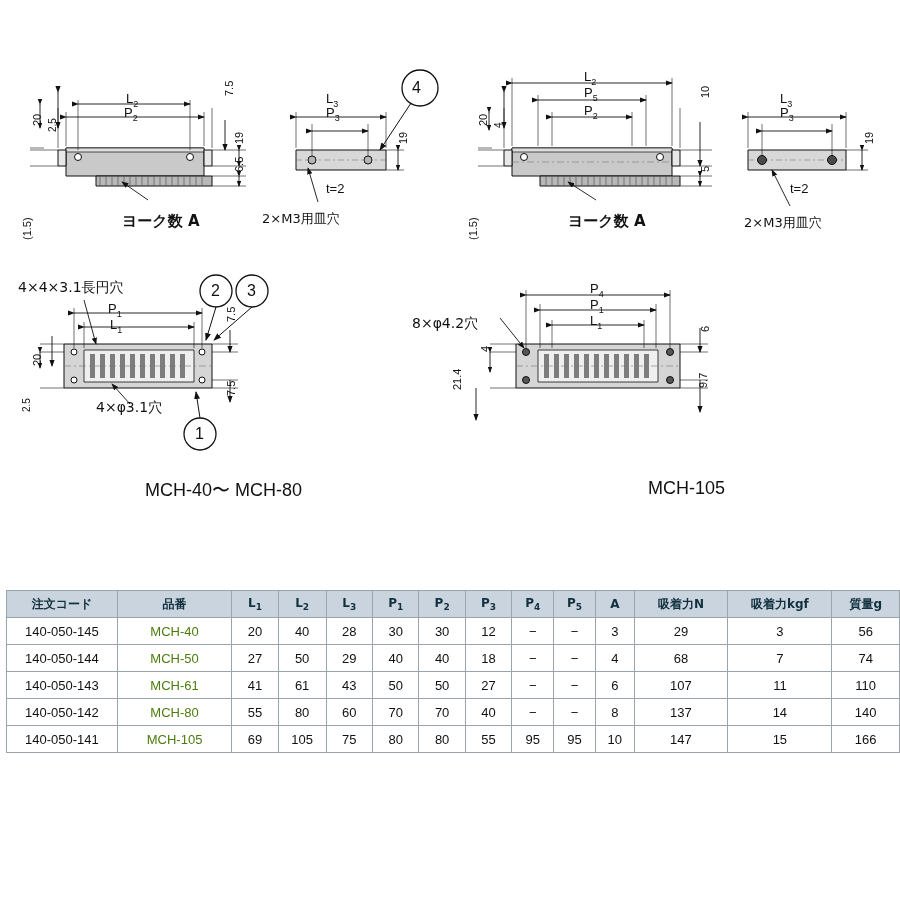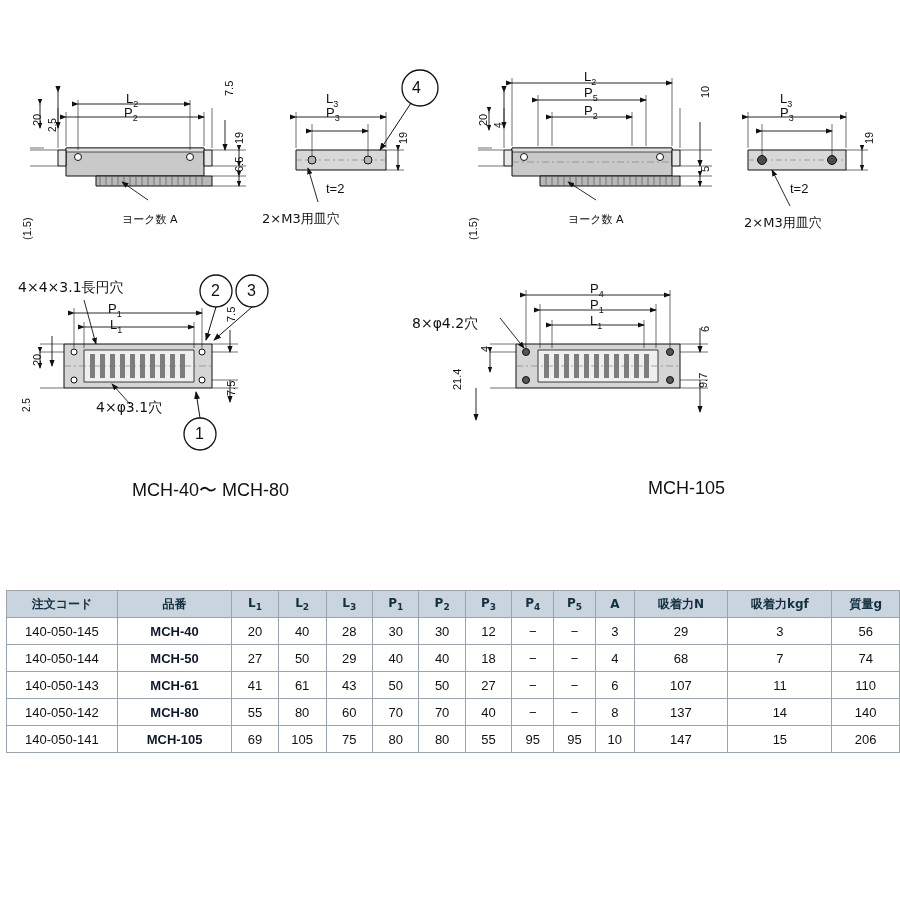--- a/index.html
+++ b/index.html
@@ -22,21 +22,21 @@
   }
   .lbl {
     position: absolute;
     font-size: 13px;
     color: #111;
     white-space: nowrap;
     line-height: 1;
   }
   .lbl.sm { font-size: 11px; }
   .lbl.xs { font-size: 10px; }
-  .lbl.jp { font-family: "DejaVu Sans", sans-serif; font-weight: normal; font-size: 11px; }
+  .lbl.jp { font-family: "DejaVu Sans", sans-serif; font-weight: bold; font-size: 15px; }
   .lbl.jp2 { font-family: "DejaVu Sans", sans-serif; font-size: 13px; }
   .rot90 { transform: rotate(-90deg); transform-origin: left top; }
 
   .caption {
     position: absolute;
     font-size: 18px;
     color: #111;
     white-space: nowrap;
   }
 
@@ -61,22 +61,22 @@
     font-size: 12px;
     color: #12303f;
     font-family: "DejaVu Sans", sans-serif;
   }
   .spec-table tbody td {
     background: #ffffff;
     color: #111;
   }
   .spec-table tbody td.code { font-size: 13px; }
   .spec-table tbody td.model {
-    color: #0f172a;
-    font-weight: bold;
+    color: #4d7c0f;
+    font-weight: normal;
   }
   .sub { font-size: 9px; vertical-align: sub; }
 
   .svg-layer {
     position: absolute;
     left: 0; top: 0;
     width: 900px; height: 900px;
     pointer-events: none;
   }
 </style>
@@ -408,21 +408,21 @@
 
   <span class="lbl" style="left:590px; top:282px;">P<span class="sub">4</span></span>
   <span class="lbl" style="left:590px; top:298px;">P<span class="sub">1</span></span>
   <span class="lbl" style="left:590px; top:314px;">L<span class="sub">1</span></span>
   <span class="lbl sm rot90" style="left:700px; top:332px;">6</span>
   <span class="lbl sm rot90" style="left:480px; top:352px;">4</span>
   <span class="lbl sm rot90" style="left:452px; top:390px;">21.4</span>
   <span class="lbl sm rot90" style="left:698px; top:388px;">9.7</span>
   <span class="lbl jp2" style="left:412px; top:316px; font-size:14px;">8×φ4.2穴</span>
 
-  <span class="caption" style="left:132px; top:478px;">MCH-40〜 MCH-80</span>
+  <span class="caption" style="left:145px; top:478px;">MCH-40〜 MCH-80</span>
   <span class="caption" style="left:648px; top:478px;">MCH-105</span>
 
   <table class="spec-table">
     <thead>
       <tr>
         <th style="width:110px;margin-top:48px;">注文コード</th>
         <th style="width:120px;">品番</th>
         <th style="width:44px;">L<span class="sub">1</span></th>
         <th style="width:44px;">L<span class="sub">2</span></th>
         <th style="width:44px;">L<span class="sub">3</span></th>
@@ -509,18 +509,18 @@
         <td>105</td>
         <td>75</td>
         <td>80</td>
         <td>80</td>
         <td>55</td>
         <td>95</td>
         <td>95</td>
         <td>10</td>
         <td>147</td>
         <td>15</td>
-        <td>206</td>
+        <td>166</td>
       </tr>
     </tbody>
   </table>
 
 </div>
 
 </body></html>

